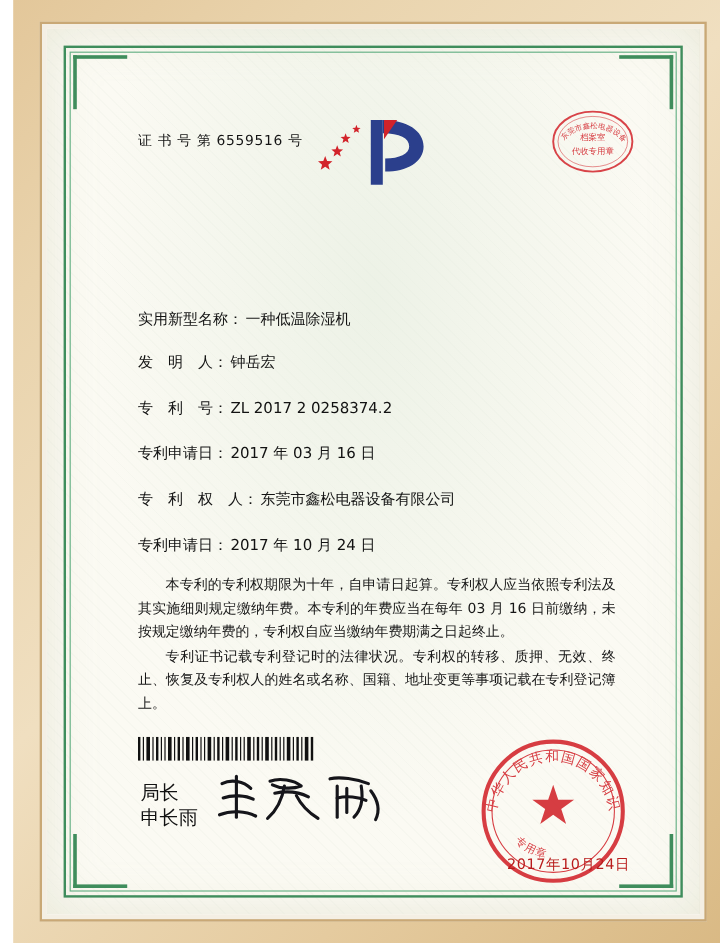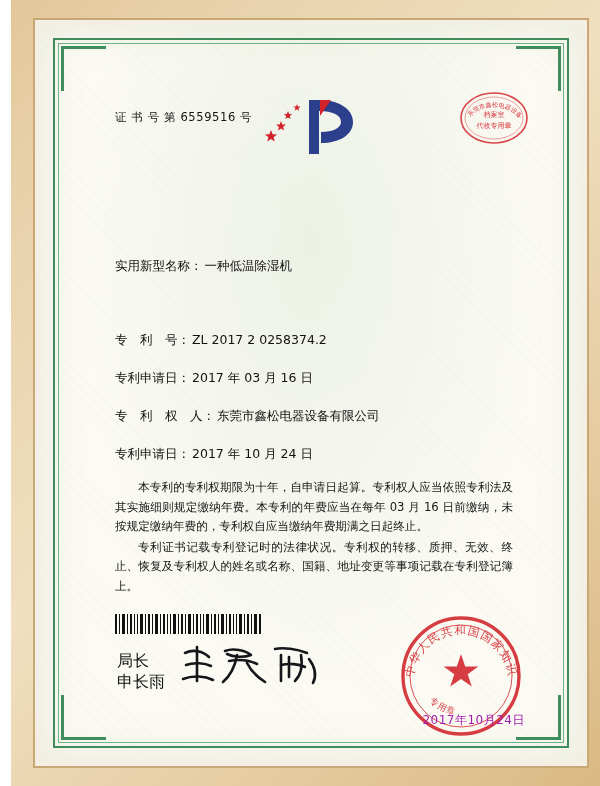--- a/index.html
+++ b/index.html
@@ -200,21 +200,21 @@
     top: 556px;
     width: 124px;
     height: 124px;
   }
 
   #seal-date {
     position: absolute;
     right: 24px;
     top: 654px;
     font-size: 12px;
-    color: #a21caf;
+    color: #b91c1c;
     letter-spacing: 0.5px;
   }
 
   #page-no {
     position: absolute;
     left: 0; right: 0;
     top: 688px;
     text-align: left;
     font-size: 16px;
     color: #1a1a1a;
@@ -268,20 +268,23 @@
             <textPath href="#arcTop" startOffset="6%">东莞市鑫松电器设备有限公司</textPath>
           </text>
           <text x="37" y="27" font-size="7" fill="#d2232a" text-anchor="middle" opacity="0.9">档案室</text>
           <text x="37" y="38" font-size="7" fill="#d2232a" text-anchor="middle" opacity="0.9">代收专用章</text>
         </svg>
       </div>
 
 
       <div class="field" id="f-name">
         <span class="label">实用新型名称：</span><span class="value">一种低温除湿机</span>
+      </div>
+      <div class="field" id="f-inventor">
+        <span class="label">发　明　人：</span><span class="value">钟岳宏</span>
       </div>
       <div class="field" id="f-patentno">
         <span class="label">专　利　号：</span><span class="value">ZL 2017 2 0258374.2</span>
       </div>
       <div class="field" id="f-appdate">
         <span class="label">专利申请日：</span><span class="value">2017 年 03 月 16 日</span>
       </div>
       <div class="field" id="f-owner">
         <span class="label">专　利　权　人：</span><span class="value">东莞市鑫松电器设备有限公司</span>
       </div>

